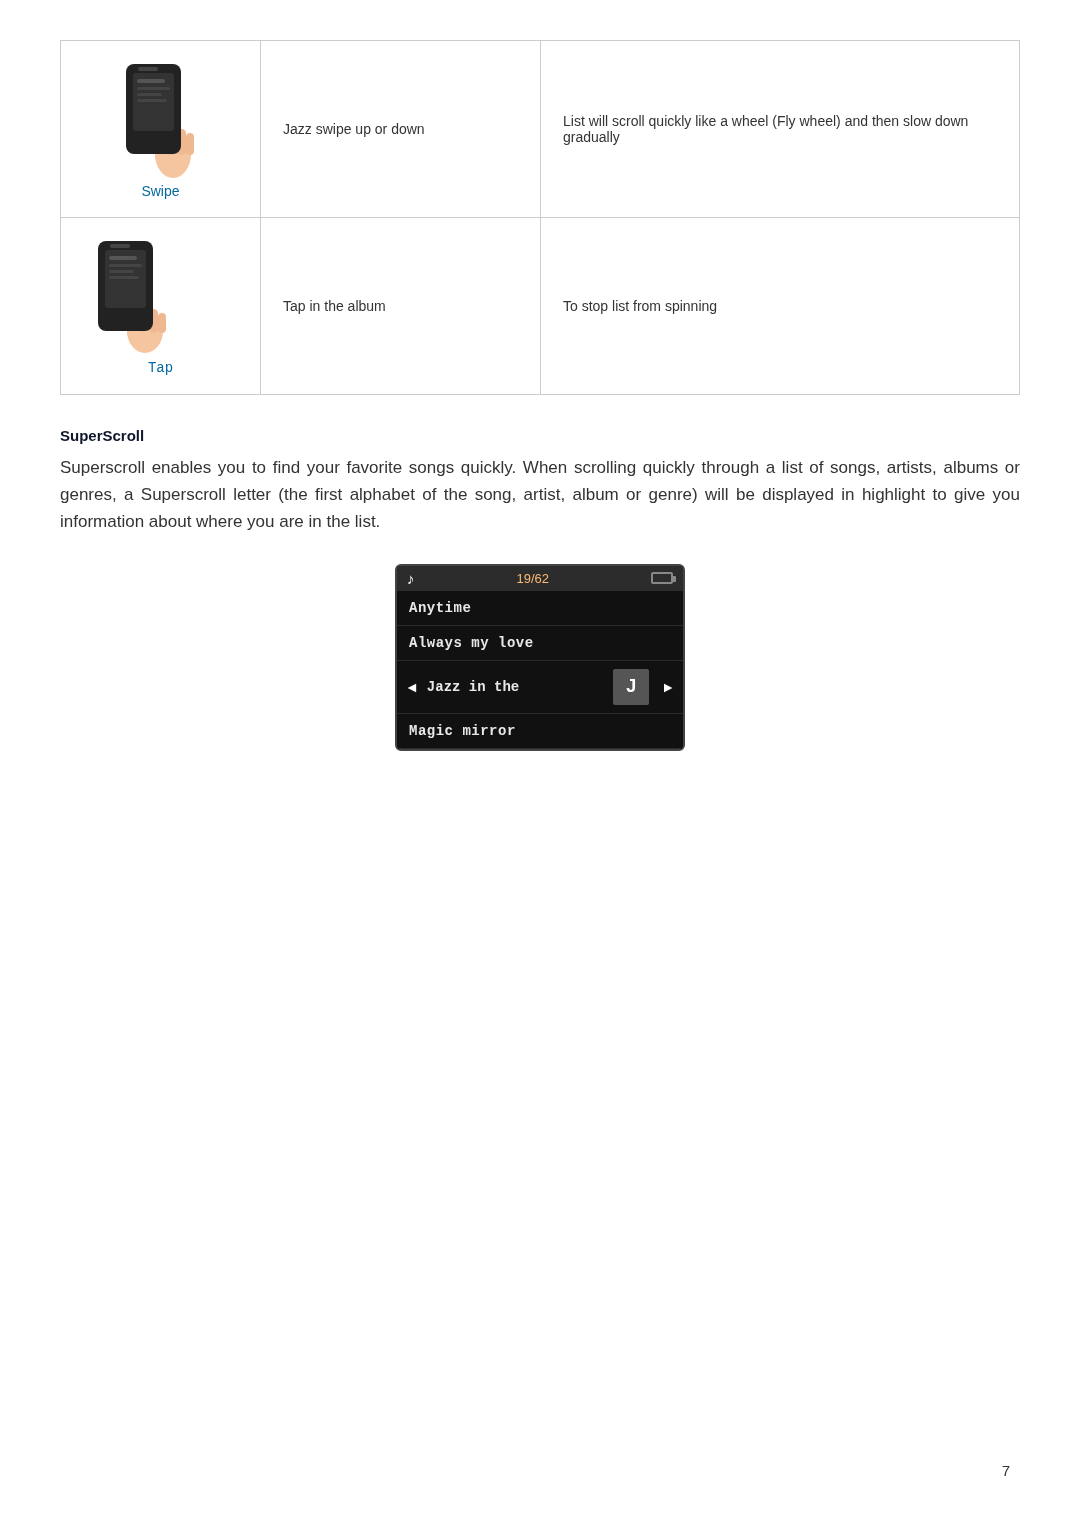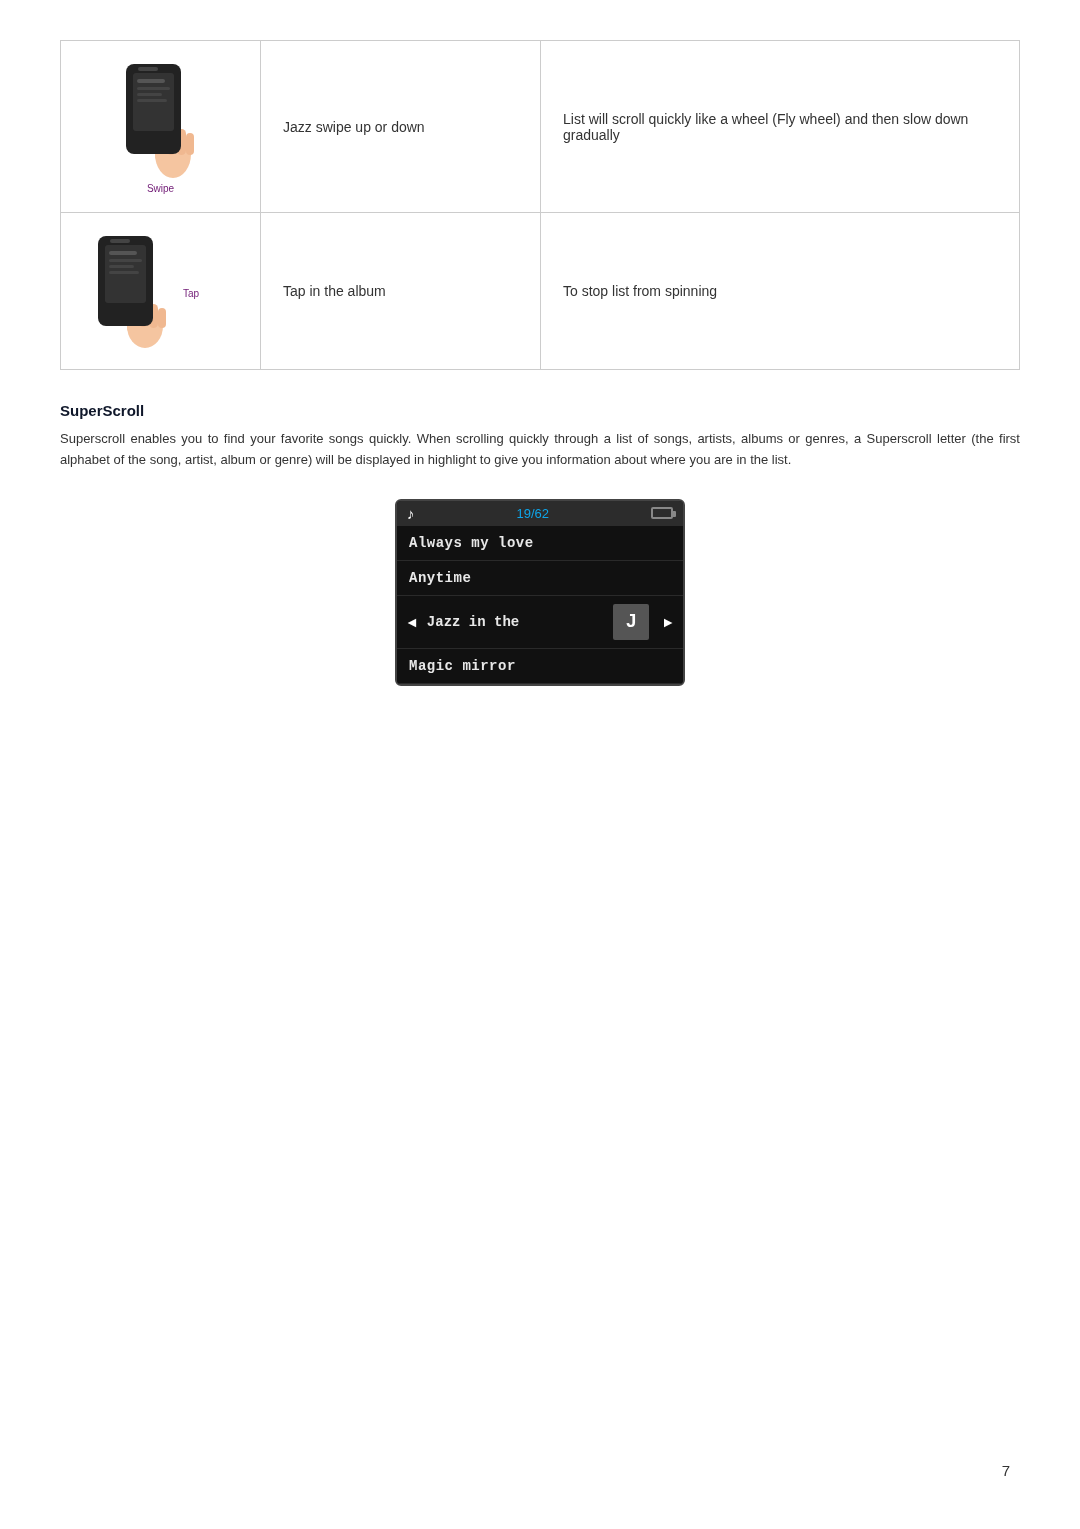--- a/index.html
+++ b/index.html
@@ -33,35 +33,35 @@
       width: 280px;
       font-size: 14px;
       color: #333;
     }
     .gesture-table .cell-result {
       font-size: 14px;
       color: #333;
     }
 
     .image-label {
-      font-size: 10px;
-      color: #701a75;
+      font-size: 14px;
+      color: #0369a1;
       margin-top: 4px;
     }
 
     
     .superscroll-title {
       color: #0f172a;
       font-size: 15px;
       font-weight: bold;
       margin-bottom: 10px;
     }
 
     .superscroll-desc {
-      font-size: 13px;
+      font-size: 17px;
       color: #333;
       line-height: 1.6;
       text-align: justify;
       margin-bottom: 28px;
     }
 
     
     .screen-mockup-wrap {
       display: flex;
       justify-content: center;
@@ -80,21 +80,21 @@
       justify-content: space-between;
       padding: 4px 10px;
       color: #fff;
       font-size: 13px;
     }
     .screen-header .note-icon {
       font-size: 15px;
     }
     .screen-header .counter {
       font-size: 13px;
-      color: #0ea5e9;
+      color: #fdba74;
     }
     .screen-header .battery {
       width: 22px;
       height: 12px;
       border: 2px solid #888;
       border-radius: 2px;
       position: relative;
       display: inline-block;
     }
     .screen-header .battery::after {
@@ -210,21 +210,21 @@
       <td class="cell-gesture">
         <span>Jazz swipe up or down</span>
       </td>
       <td class="cell-result">
         <span>List will scroll quickly like a wheel (Fly wheel) and then slow down gradually</span>
       </td>
     </tr>
 
     <tr>
       <td class="cell-image">
-        <div style="display:flex; flex-direction:row; align-items:center;">
+        <div style="display:flex; flex-direction:column; font-family:Liberation Mono, monospace;">
           <svg width="100" height="120" viewBox="0 0 100 120">
 
             <ellipse cx="62" cy="95" rx="18" ry="22" fill="#f5c5a0"></ellipse>
             <rect x="44" y="74" width="10" height="28" rx="5" fill="#f5c5a0"></rect>
             <rect x="55" y="70" width="10" height="26" rx="5" fill="#f0b890"></rect>
             <rect x="66" y="73" width="9" height="24" rx="4.5" fill="#f0b890"></rect>
             <rect x="75" y="77" width="8" height="20" rx="4" fill="#f0b890"></rect>
 
             <rect x="37" y="55" width="9" height="22" rx="4.5" fill="#f0b890"></rect>
 
@@ -261,23 +261,23 @@
       <div class="screen-header">
         <span class="note-icon">♪</span>
         <span class="counter">19/62</span>
         <span class="battery">
           <span class="battery-fill"></span>
         </span>
       </div>
 
       <div class="screen-list">
 
+        <div class="screen-item">Anytime</div>
+
         <div class="screen-item">Always my love</div>
-
-        <div class="screen-item">Anytime</div>
 
 
         <div class="screen-item-jazz">
           <span class="jazz-arrow-left">◄</span>
           <span class="jazz-text">Jazz in the</span>
           <span class="jazz-letter-box">J</span>
           <span class="jazz-arrow-right">►</span>
         </div>
 
         <div class="screen-item">Magic mirror</div>

